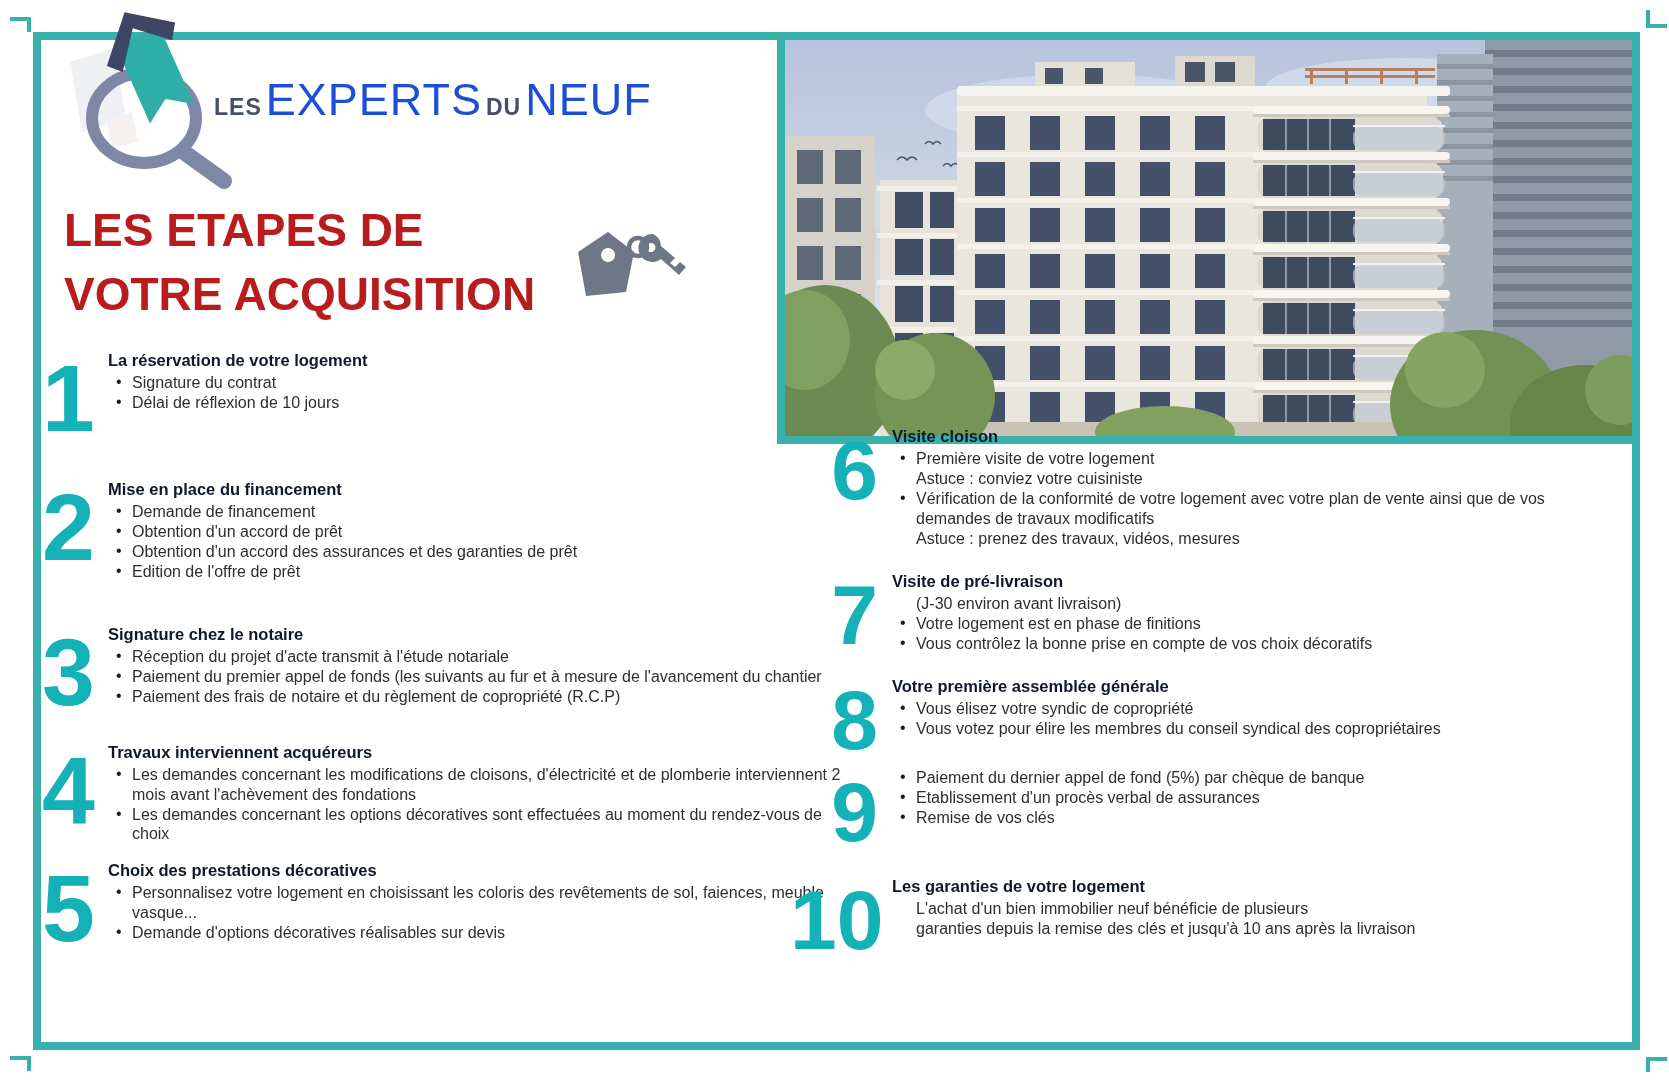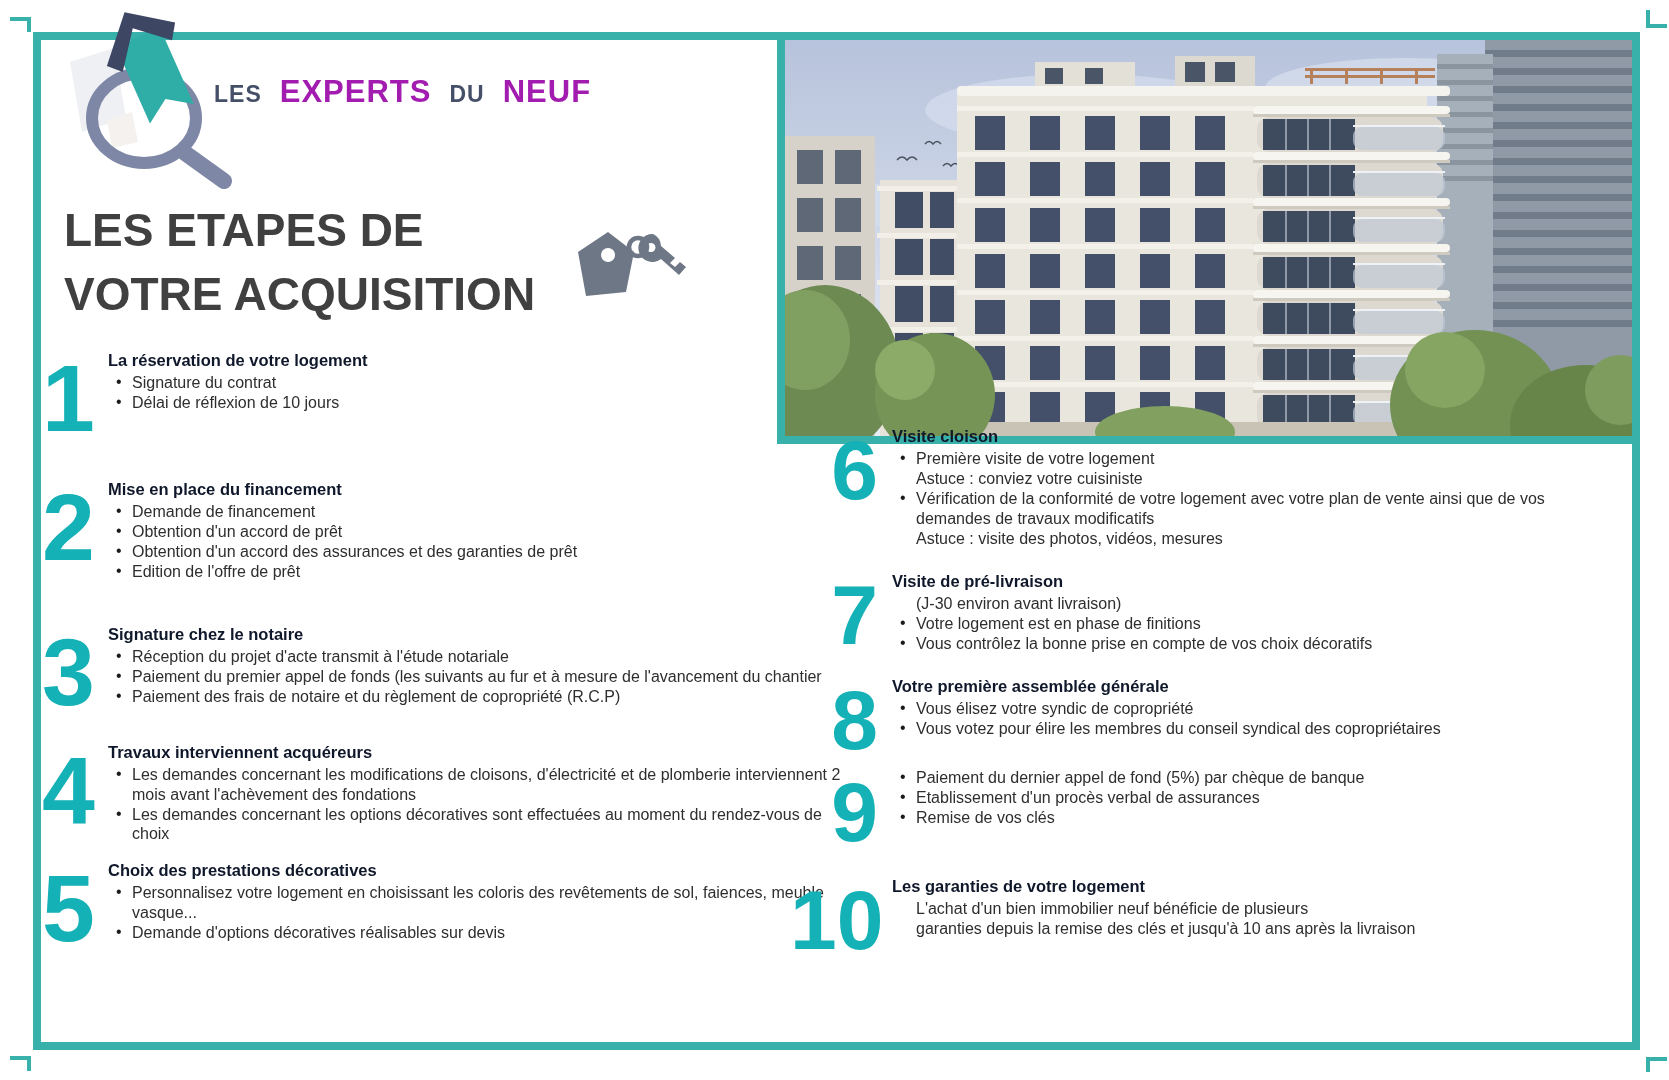--- a/index.html
+++ b/index.html
@@ -13,27 +13,27 @@
   .mark.tr { left:1646px;top:10px;   border-left-width:4px; border-bottom-width:4px; height:14px; }
   .mark.bl { left:10px;  top:1056px; border-top-width:4px;  border-right-width:4px; }
   .mark.br { left:1646px;top:1057px; border-top-width:4px;  border-left-width:4px;  }
   
   .frame {
     position:absolute; left:33px; top:32px; width:1591px; height:1002px;
     border:8px solid #38b1aa;
   }
   
   .logo-svg { position:absolute; left:52px; top:0px; width:190px; height:190px; }
-  .brand { position:absolute; left:214px; top:74px; display:flex; align-items:baseline; gap:18px; white-space:nowrap; }
+  .brand { position:absolute; left:214px; top:74px; display:flex; align-items:baseline; gap:4px; white-space:nowrap; }
   .brand .sm { font-size:23px; font-weight:700; color:#454f68; letter-spacing:1px; }
-  .brand .big { font-size:31px; font-weight:700; letter-spacing:1px; color:#a21caf; }
+  .brand .big { font-size:45px; font-weight:400; letter-spacing:1px; color:#1d4ed8; }
   
   .page-title {
     position:absolute; left:64px; top:198px; width:600px;
-    font-size:46px; line-height:64px; font-weight:700; color:#404040;
+    font-size:46px; line-height:64px; font-weight:700; color:#b91c1c;
   }
   .keys-svg { position:absolute; left:556px; top:220px; width:130px; height:90px; }
   
   .photo {
     position:absolute; left:777px; top:32px; width:863px; height:412px;
     border:8px solid #38b1aa; box-sizing:border-box; overflow:hidden; background:#c7d1e4;
   }
   .photo svg { display:block; }
   
   .step { position:absolute; display:flex; }
@@ -383,21 +383,21 @@
   </div>
 </div>
 
 <div class="step col-right s6">
   <div class="num">6</div>
   <div class="content">
     <div class="step-title">Visite cloison</div>
     <div class="item b">Première visite de votre logement</div>
     <div class="item n">Astuce : conviez votre cuisiniste</div>
     <div class="item b">Vérification de la conformité de votre logement avec votre plan de vente ainsi que de vos demandes de travaux modificatifs</div>
-    <div class="item n">Astuce : visite des photos, vidéos, mesures</div>
+    <div class="item n">Astuce : prenez des travaux, vidéos, mesures</div>
   </div>
 </div>
 
 <div class="step col-right s7">
   <div class="num">7</div>
   <div class="content">
     <div class="step-title">Visite de pré-livraison</div>
     <div class="item n">(J-30 environ avant livraison)</div>
     <div class="item b">Votre logement est en phase de finitions</div>
     <div class="item b">Vous contrôlez la bonne prise en compte de vos choix décoratifs</div>

